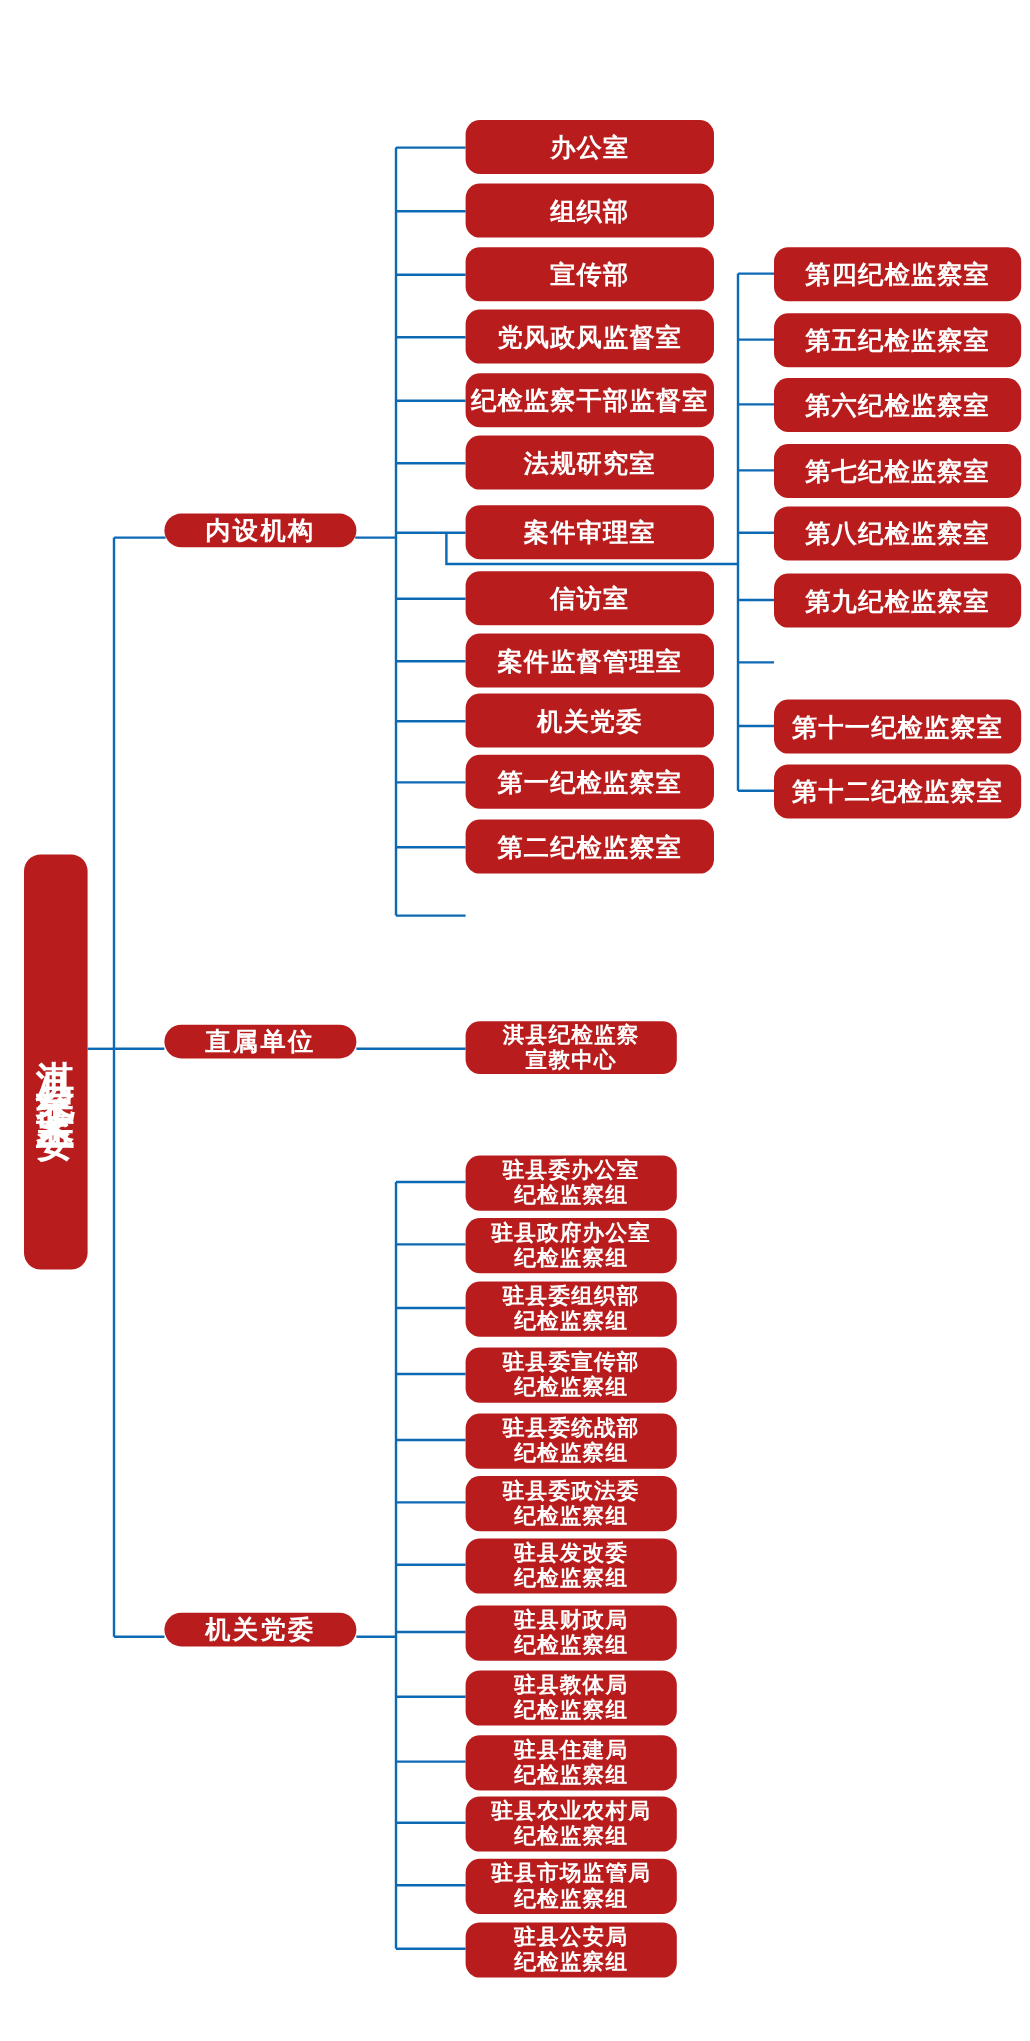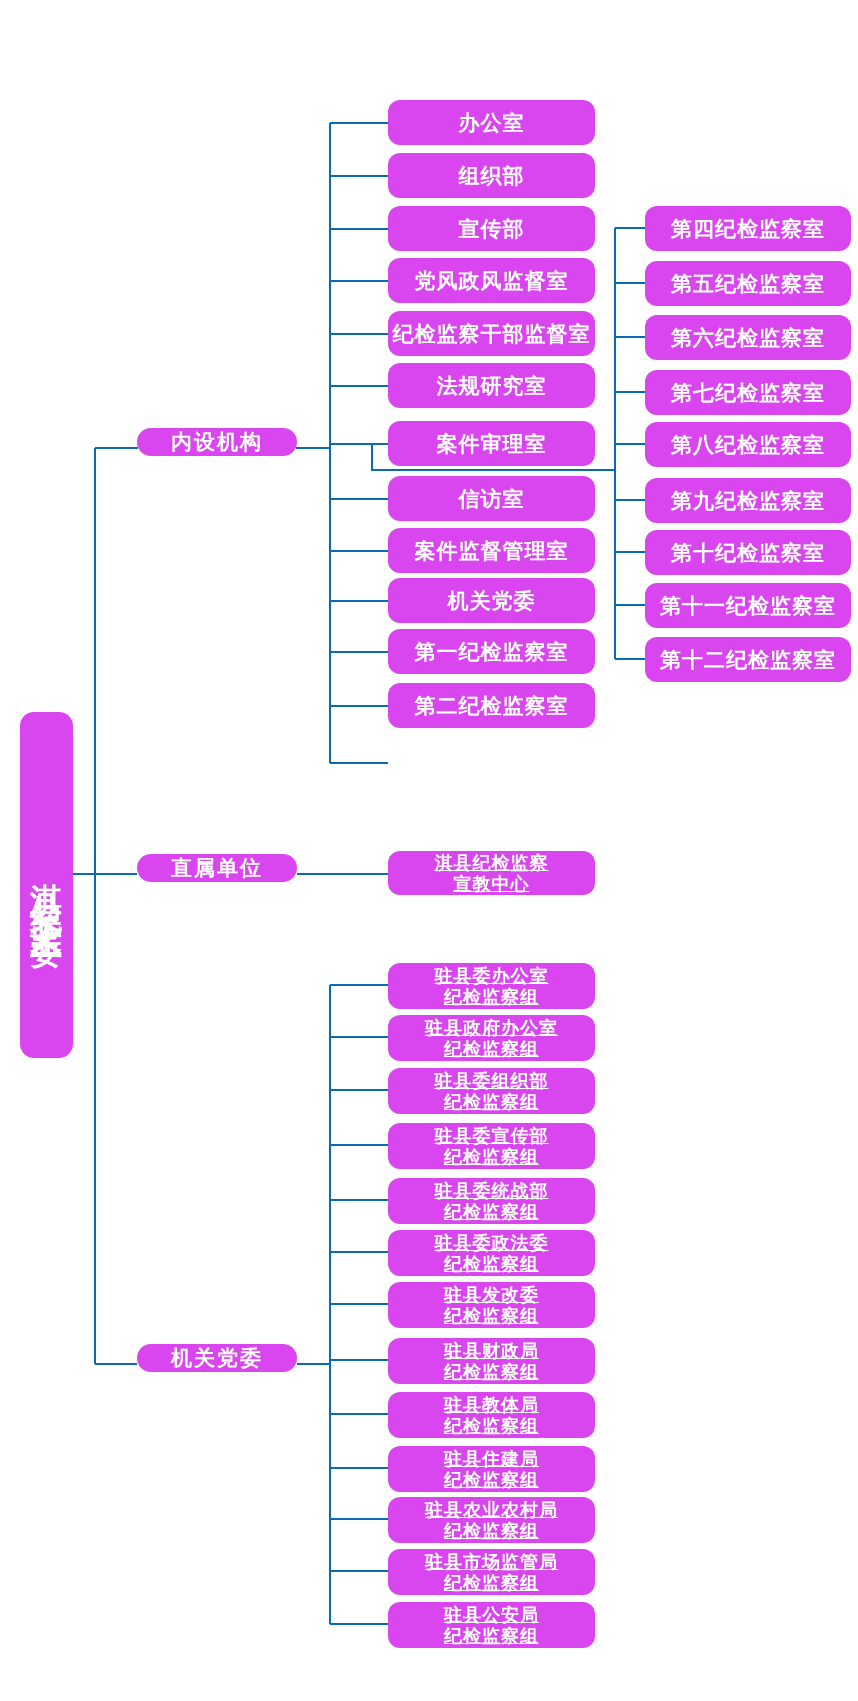--- a/index.html
+++ b/index.html
@@ -2,27 +2,27 @@
 <html><head>
 <meta charset="utf-8">
 <style>
   html,body{margin:0;padding:0;background:#ffffff;}
   #canvas{
     position:relative;width:858px;height:1701px;background:#ffffff;overflow:hidden;
     font-family:"DejaVu Sans",sans-serif;
   }
   #wires{position:absolute;left:0;top:0;width:858px;height:1701px;}
   .box{
-    position:absolute;background:#d946ef;color:#ffffff;border-radius:12px;
+    position:absolute;background:#b91c1c;color:#ffffff;border-radius:12px;
     display:flex;align-items:center;justify-content:center;text-align:right;
     font-weight:bold;box-sizing:border-box;
   }
   .col1{left:388px;width:207px;height:45px;font-size:21px;letter-spacing:1px;}
   .col2{left:645px;width:206px;height:45px;font-size:21px;letter-spacing:1px;}
-  .col3{left:388px;width:207px;height:46px;text-decoration:underline;}
+  .col3{left:388px;width:176px;height:46px;}
   .two{flex-direction:column;font-size:18px;line-height:21px;letter-spacing:1px;}
   .pill{
     left:137px;width:160px;height:28px;font-size:21px;letter-spacing:2px;
     border-radius:17px;
   }
   .root{
     left:20px;top:712px;width:53px;height:346px;border-radius:14px;
     writing-mode:vertical-rl;text-orientation:upright;
     font-size:32px;letter-spacing:10px;padding-top:6px;
   }
@@ -106,21 +106,20 @@
   <div class="box col1" style="top:578px">机关党委</div>
   <div class="box col1" style="top:629px">第一纪检监察室</div>
   <div class="box col1" style="top:683px">第二纪检监察室</div>
 
   <div class="box col2" style="top:206px">第四纪检监察室</div>
   <div class="box col2" style="top:261px">第五纪检监察室</div>
   <div class="box col2" style="top:315px">第六纪检监察室</div>
   <div class="box col2" style="top:370px">第七纪检监察室</div>
   <div class="box col2" style="top:422px">第八纪检监察室</div>
   <div class="box col2" style="top:478px">第九纪检监察室</div>
-  <div class="box col2" style="top:530px">第十纪检监察室</div>
   <div class="box col2" style="top:583px">第十一纪检监察室</div>
   <div class="box col2" style="top:637px">第十二纪检监察室</div>
 
   <div class="box col3 two" style="top:851px;height:44px">
     <span>淇县纪检监察</span>
     <span>宣教中心</span>
   </div>
 
   <div class="box col3 two" style="top:963px">
     <span>驻县委办公室</span>

